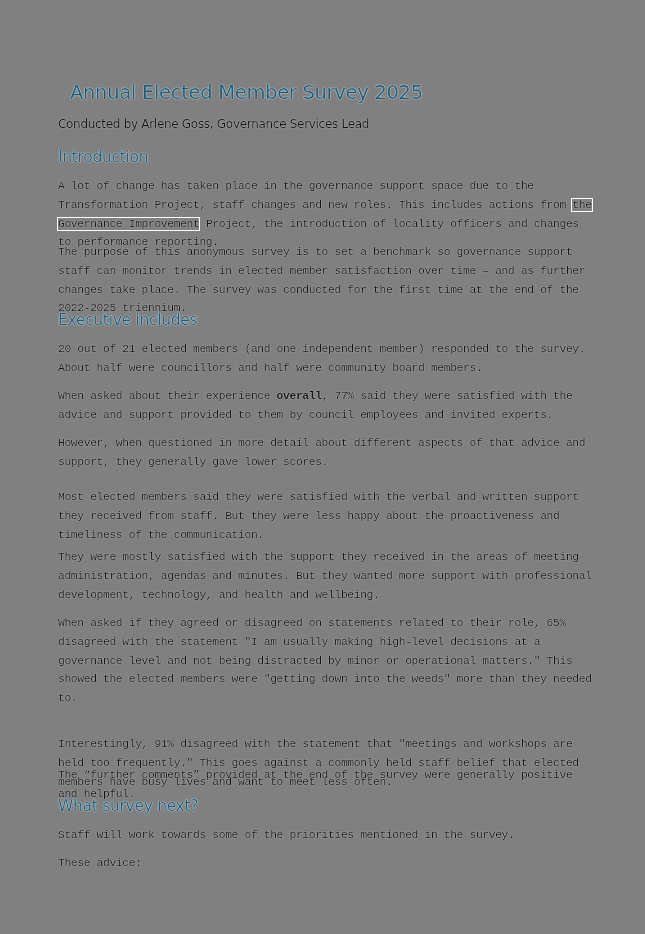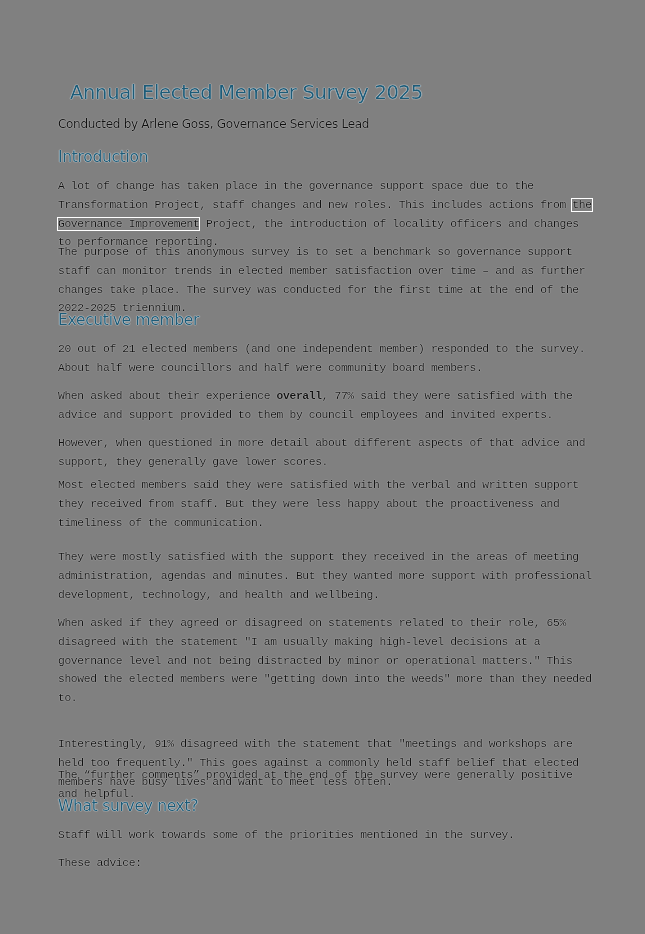--- a/index.html
+++ b/index.html
@@ -43,25 +43,25 @@
 <body>
 
 <div class="page">
   <div class="title">Annual Elected Member Survey 2025</div>
   <div class="byline">Conducted by Arlene Goss, Governance Services Lead</div>
 
   <div class="h2" style="top:148px">Introduction</div>
   <p class="p" style="top:177px"><span>A lot of change has taken place in the governance support space due to the Transformation Project, staff changes and new roles. This includes actions from </span><span class="hl">the Governance Improvement</span><span> Project, the introduction of locality officers and changes to performance reporting.</span></p>
   <p class="p" style="top:243px">The purpose of this anonymous survey is to set a benchmark so governance support staff can monitor trends in elected member satisfaction over time – and as further changes take place. The survey was conducted for the first time at the end of the 2022-2025 triennium.</p>
 
-  <div class="h2" style="top:311px">Executive member</div>
+  <div class="h2" style="top:311px">Executive includes</div>
   <p class="p" style="top:340px">20 out of 21 elected members (and one independent member) responded to the survey. About half were councillors and half were community board members.</p>
   <p class="p" style="top:387px"><span>When asked about their experience </span><b>overall</b><span>, 77% said they were satisfied with the advice and support provided to them by council employees and invited experts.</span></p>
   <p class="p" style="top:434px">However, when questioned in more detail about different aspects of that advice and support, they generally gave lower scores.</p>
-  <p class="p" style="top:476px">Most elected members said they were satisfied with the verbal and written support they received from staff. But they were less happy about the proactiveness and timeliness of the communication.</p>
+  <p class="p" style="top:488px">Most elected members said they were satisfied with the verbal and written support they received from staff. But they were less happy about the proactiveness and timeliness of the communication.</p>
   <p class="p" style="top:548px">They were mostly satisfied with the support they received in the areas of meeting administration, agendas and minutes. But they wanted more support with professional development, technology, and health and wellbeing.</p>
   <p class="p" style="top:614px">When asked if they agreed or disagreed on statements related to their role, 65% disagreed with the statement "I am usually making high-level decisions at a governance level and not being distracted by minor or operational matters." This showed the elected members were "getting down into the weeds" more than they needed to.</p>
   <p class="p" style="top:735px">Interestingly, 91% disagreed with the statement that "meetings and workshops are held too frequently." This goes against a commonly held staff belief that elected members have busy lives and want to meet less often.</p>
   <p class="p" style="top:766px">The “further comments” provided at the end of the survey were generally positive and helpful.</p>
 
   <div class="h2" style="top:797px">What survey next?</div>
   <p class="p" style="top:826px">Staff will work towards some of the priorities mentioned in the survey.</p>
   <p class="p" style="top:854px">These advice:</p>
 </div>
 

